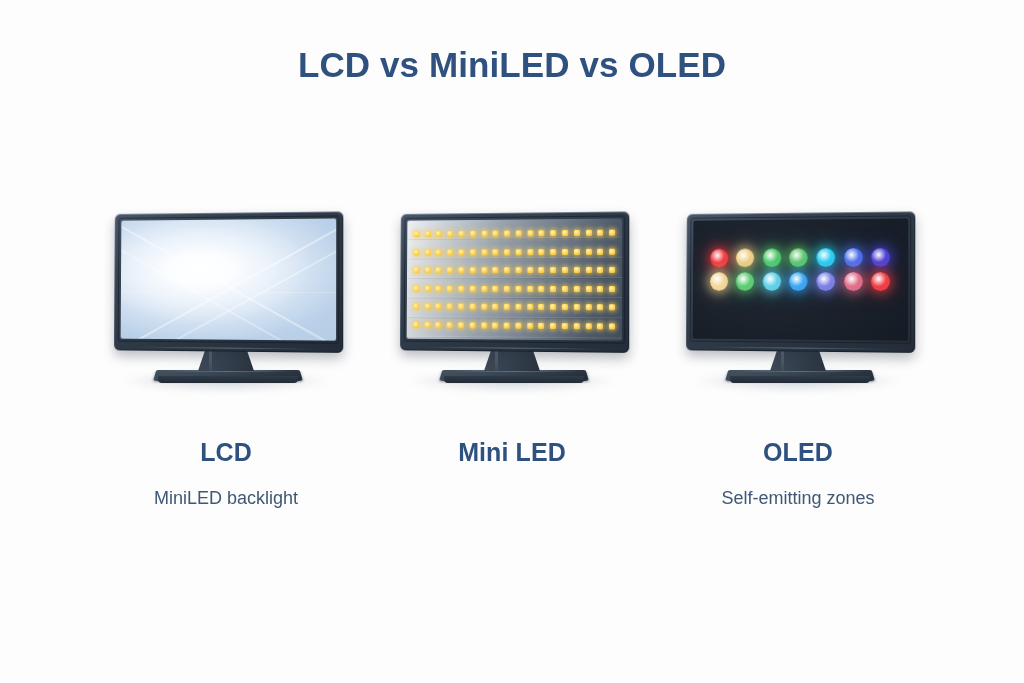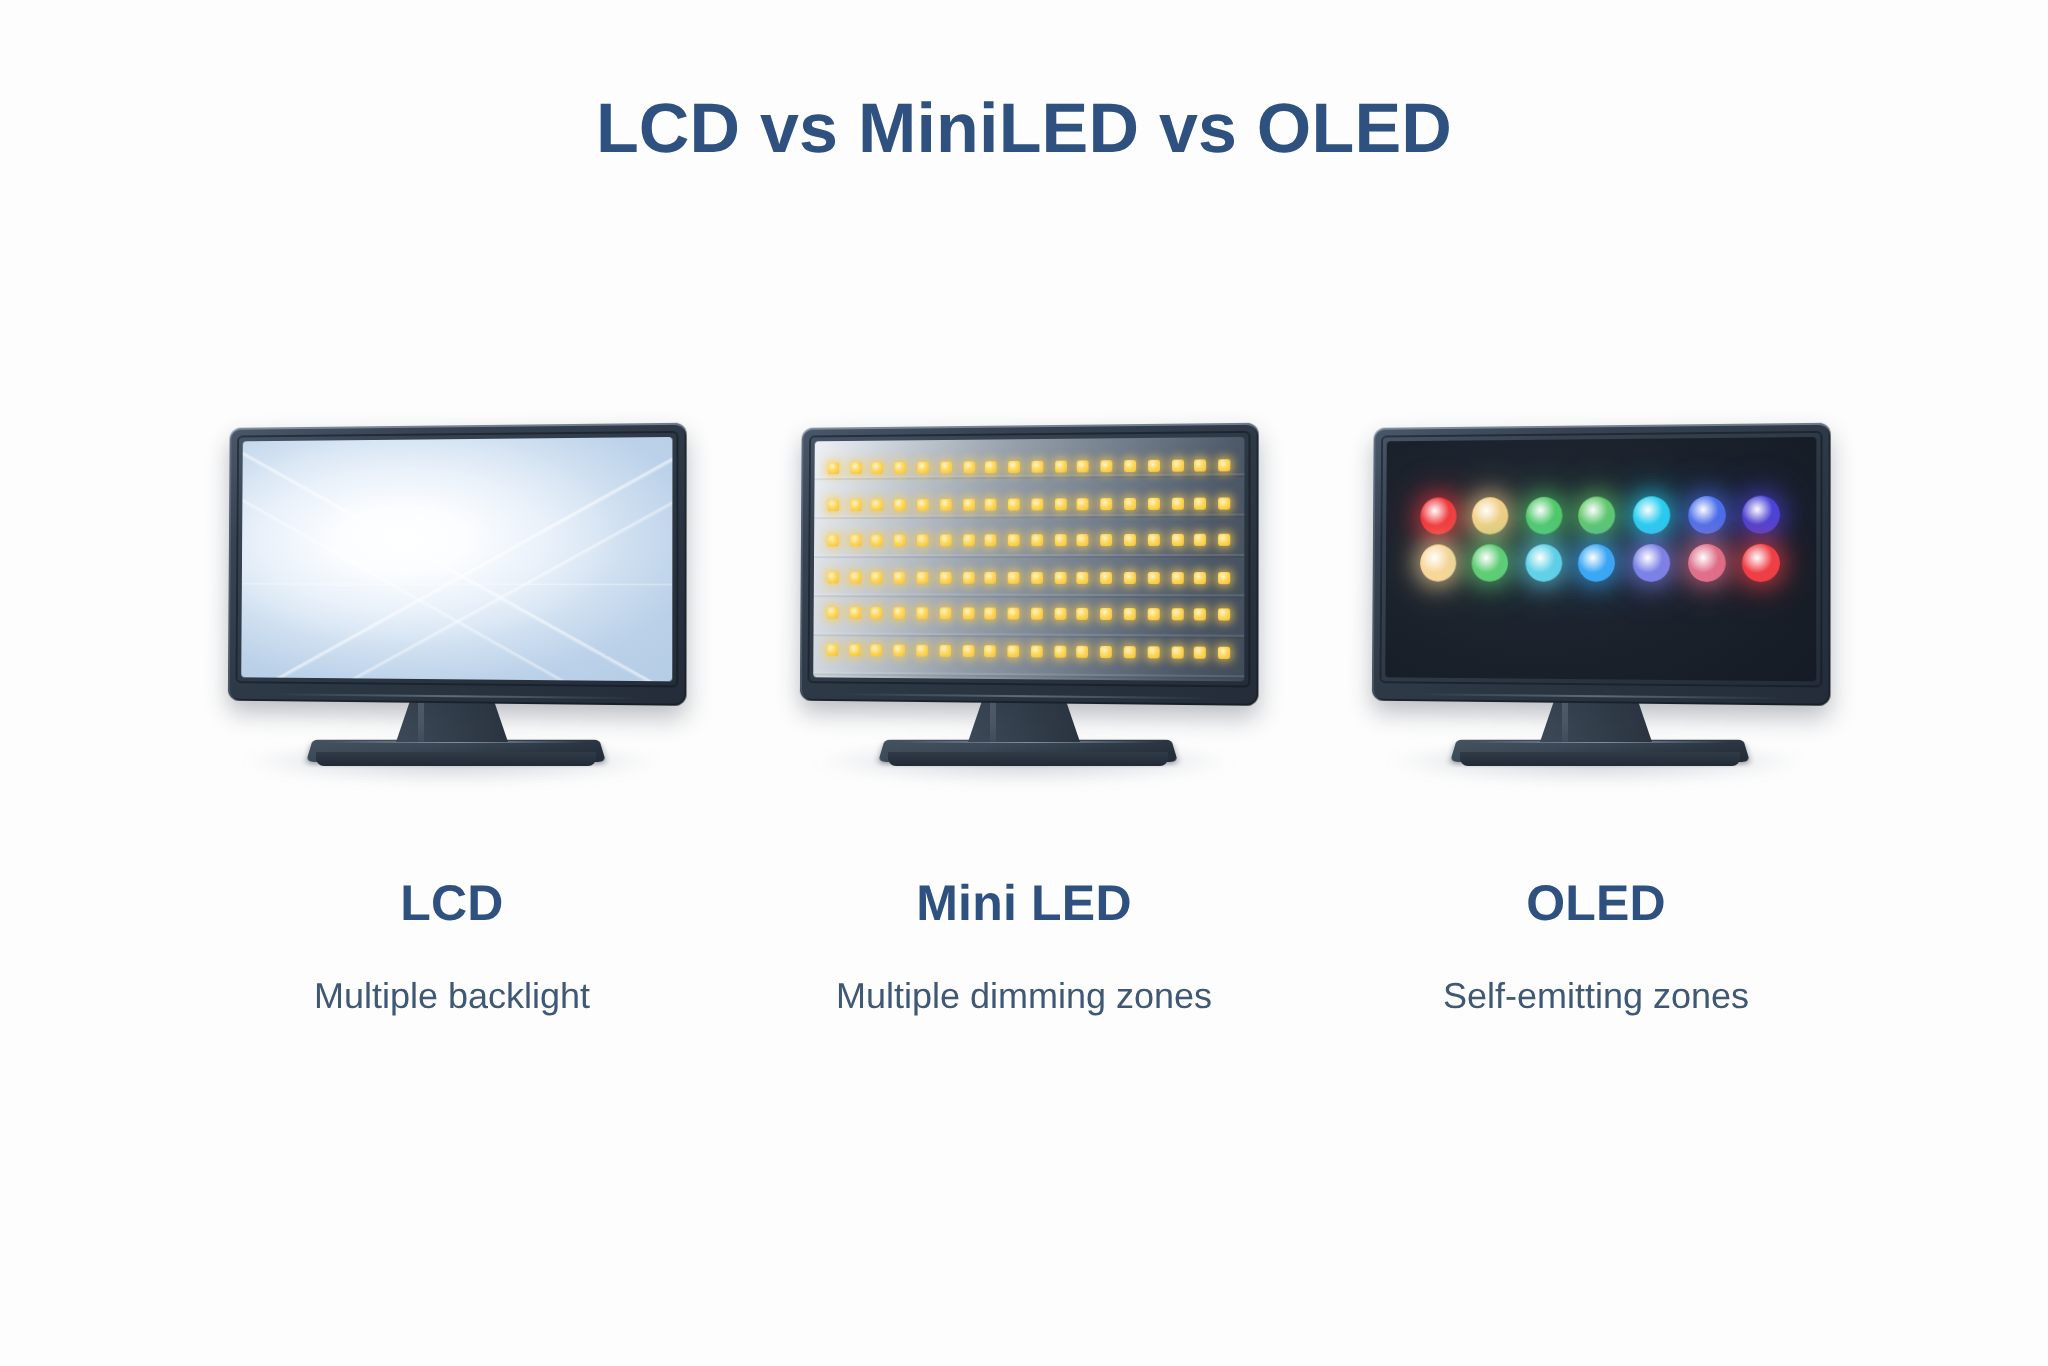--- a/index.html
+++ b/index.html
@@ -304,21 +304,21 @@
         <div class="stand-lip"></div>
         <div class="stand-neck"></div>
         <div class="panel">
           <div class="screen lcd">
             <div class="vignette"></div>
             <div class="rays"></div>
           </div>
         </div>
       </div>
       <div class="card-heading">LCD</div>
-      <div class="card-sub">Multiple backlight</div>
+      <div class="card-sub">MiniLED backlight</div>
     </div>
 
     <div class="card">
       <div class="monitor">
         <div class="ground-shadow"></div>
         <div class="stand-base"></div>
         <div class="stand-lip"></div>
         <div class="stand-neck"></div>
         <div class="panel">
           <div class="screen miniled">
@@ -430,21 +430,20 @@
                 <div class="led"></div>
                 <div class="led"></div>
                 <div class="led"></div>
                 <div class="led"></div>
                 <div class="led"></div>
               </div>
           </div>
         </div>
       </div>
       <div class="card-heading">Mini LED</div>
-      <div class="card-sub">Multiple dimming zones</div>
     </div>
 
     <div class="card">
       <div class="monitor">
         <div class="ground-shadow"></div>
         <div class="stand-base"></div>
         <div class="stand-lip"></div>
         <div class="stand-neck"></div>
         <div class="panel">
           <div class="screen oled">

